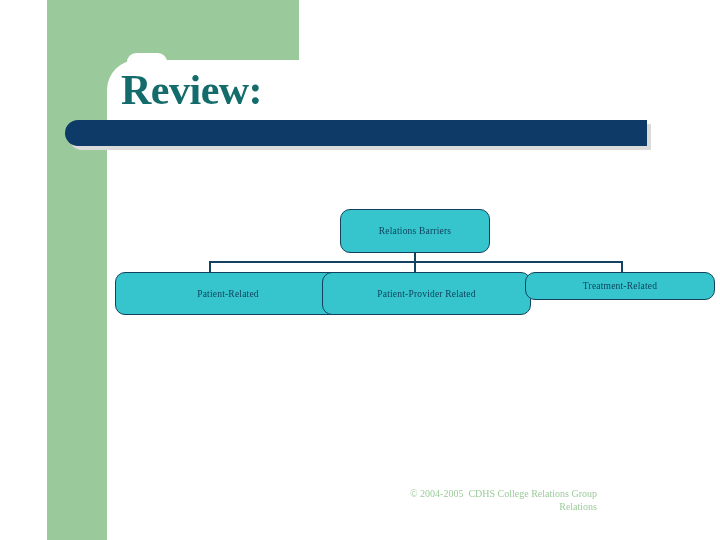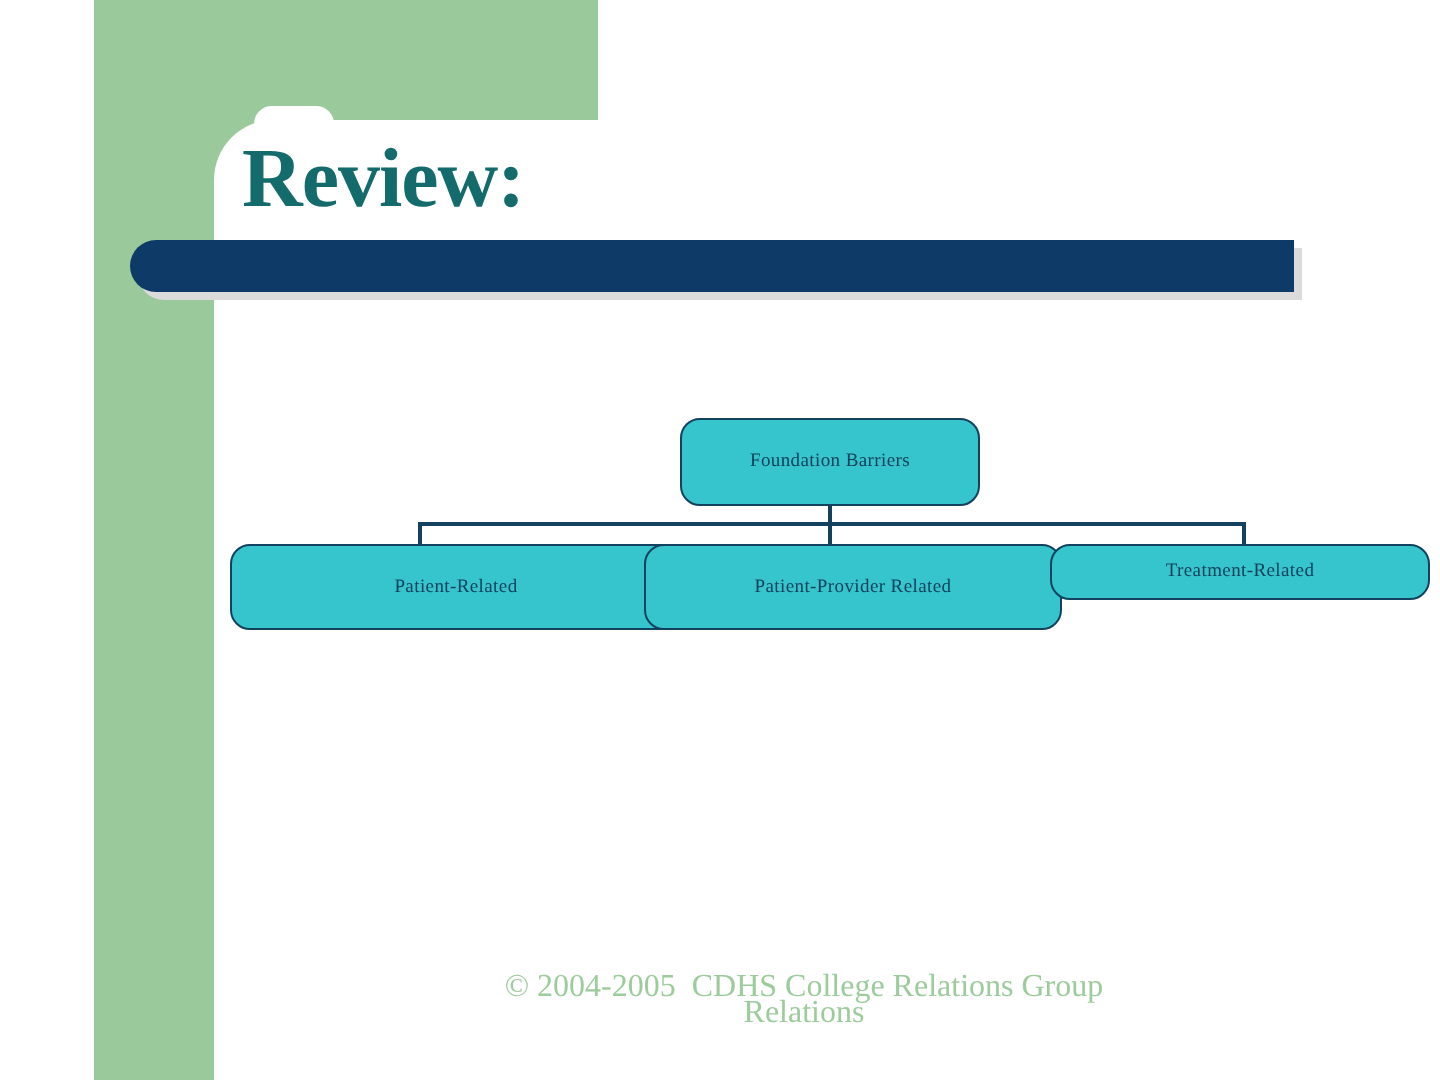--- a/index.html
+++ b/index.html
@@ -55,23 +55,23 @@
   .box-child3 { left: 478px; top: 272px; width: 190px; height: 28px; }
   .connector { position: absolute; background: #12425F; }
   .conn-stem  { left: 367px; top: 253px; width: 2px;   height: 9px;  }
   .conn-h     { left: 162px; top: 261px; width: 414px; height: 2px;  }
   .conn-drop-l{ left: 162px; top: 263px; width: 2px;   height: 9px;  }
   .conn-drop-m{ left: 367px; top: 263px; width: 2px;   height: 9px;  }
   .conn-drop-r{ left: 574px; top: 263px; width: 2px;   height: 9px;  }
   
   .footer {
     position: absolute; left: 160px; top: 487px; width: 390px;
-    text-align: center;
+    text-align: right;
     color: #9CCB9C;
-    font-size: 16px; line-height: 13px;
+    font-size: 10px; line-height: 13px;
   }
   .footer div { white-space: pre; }
 </style>
 </head>
 <body>
 
 <div class="slide">
 
   <div class="green-top"></div>
   <div class="green-side"></div>
@@ -82,21 +82,21 @@
   <div class="page-title">Review:</div>
   <div class="navy-bar"></div>
 
   <div class="connector conn-stem"></div>
   <div class="connector conn-h"></div>
   <div class="connector conn-drop-l"></div>
   <div class="connector conn-drop-m"></div>
   <div class="connector conn-drop-r"></div>
 
   <div class="org-box box-root">
-    <span>Foundation Barriers</span>
+    <span>Relations Barriers</span>
   </div>
   <div class="org-box box-child1">
     <span>Patient-Related</span>
   </div>
   <div class="org-box box-child2">
     <span>Patient-Provider Related</span>
   </div>
   <div class="org-box box-child3">
     <span>Treatment-Related</span>
   </div>

